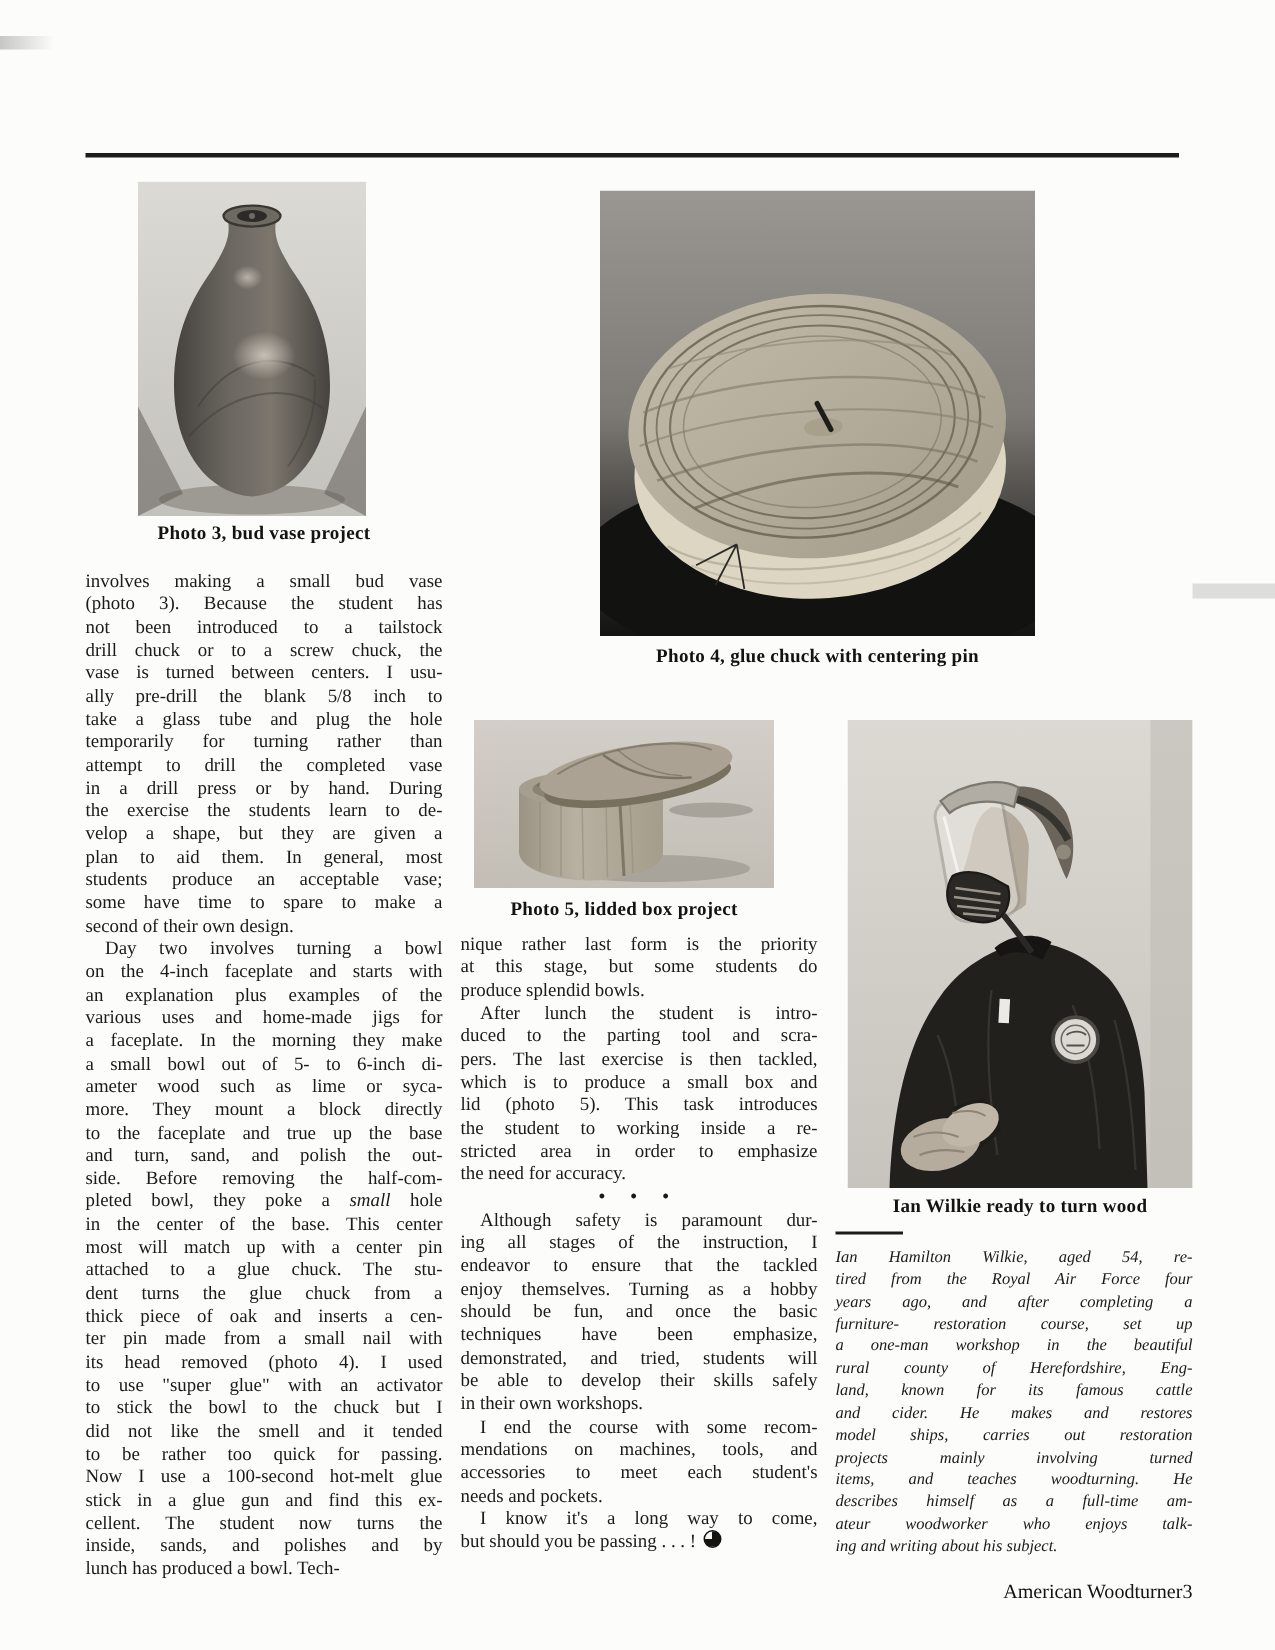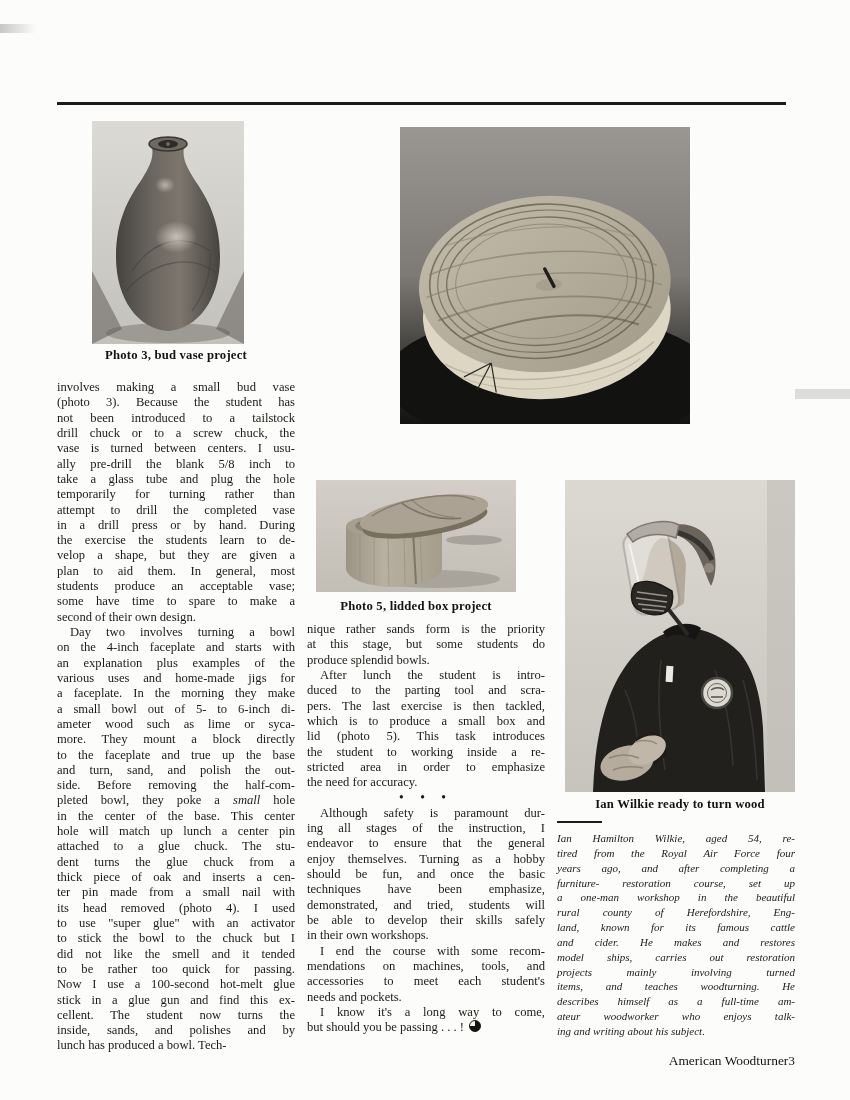--- a/index.html
+++ b/index.html
@@ -117,20 +117,21 @@
         <path d="M36,186 C100,166 195,164 250,188" stroke="#78705d" stroke-width="1.8" fill="none" opacity="0.6"></path>
         <path d="M48,112 C110,96 190,96 238,116" stroke="#8a8270" stroke-width="1.2" fill="none" opacity="0.55"></path>
         <path d="M60,206 C120,186 190,184 236,204" stroke="#57503f" stroke-width="2" fill="none" opacity="0.55"></path>
         <ellipse cx="149" cy="158" rx="13" ry="6" fill="#a79f8a" opacity="0.9"></ellipse>
         <path d="M146,142 l8,18" stroke="#1f1d1a" stroke-width="3.4" stroke-linecap="round"></path>
         <path d="M86,232 l-16,26 M86,232 l3,30 M86,232 l-28,12" stroke="#2c2a26" stroke-width="1.2" fill="none"></path>
       </g>
       <rect width="290" height="297" fill="none" stroke="#16514" opacity="0"></rect>
     </svg>
   </figure>
+  <figcaption class="abs caption" style="left:400px;top:430px;width:290px;">Photo 4, glue chuck with centering pin</figcaption>
 
   <figure class="abs fig" style="left:316px;top:480px;width:200px;height:112px;">
     <svg viewBox="0 0 200 112">
       <defs>
         <linearGradient id="p5bg" x1="0" y1="0" x2="0" y2="1">
           <stop offset="0" stop-color="#d3cfc8"></stop>
             <stop offset="1" stop-color="#c2beb6"></stop>
         </linearGradient>
         <linearGradient id="p5body" x1="0" y1="0" x2="1" y2="0">
           <stop offset="0" stop-color="#9b9383"></stop>
@@ -229,52 +230,52 @@
       <div class="line j">various uses and home-made jigs for</div>
       <div class="line j">a faceplate. In the morning they make</div>
       <div class="line j">a small bowl out of 5- to 6-inch di-</div>
       <div class="line j">ameter wood such as lime or syca-</div>
       <div class="line j">more. They mount a block directly</div>
       <div class="line j">to the faceplate and true up the base</div>
       <div class="line j">and turn, sand, and polish the out-</div>
       <div class="line j">side. Before removing the half-com-</div>
       <div class="line j">pleted bowl, they poke a <i>small</i> hole</div>
       <div class="line j">in the center of the base. This center</div>
-      <div class="line j">hole will match up lunch a center pin</div>
+      <div class="line j">most will match up with a center pin</div>
       <div class="line j">attached to a glue chuck. The stu-</div>
       <div class="line j">dent turns the glue chuck from a</div>
       <div class="line j">thick piece of oak and inserts a cen-</div>
       <div class="line j">ter pin made from a small nail with</div>
       <div class="line j">its head removed (photo 4). I used</div>
       <div class="line j">to use "super glue" with an activator</div>
       <div class="line j">to stick the bowl to the chuck but I</div>
       <div class="line j">did not like the smell and it tended</div>
       <div class="line j">to be rather too quick for passing.</div>
       <div class="line j">Now I use a 100-second hot-melt glue</div>
       <div class="line j">stick in a glue gun and find this ex-</div>
       <div class="line j">cellent. The student now turns the</div>
       <div class="line j">inside, sands, and polishes and by</div>
       <div class="line">lunch has produced a bowl. Tech-</div>
     </div>
   <div class="abs col" style="left:307px;top:622px;">
-      <div class="line j">nique rather sands form is the priority</div>
+      <div class="line j">nique rather last form is the priority</div>
       <div class="line j">at this stage, but some students do</div>
       <div class="line">produce splendid bowls.</div>
       <div class="line j ind">After lunch the student is intro-</div>
       <div class="line j">duced to the parting tool and scra-</div>
       <div class="line j">pers. The last exercise is then tackled,</div>
       <div class="line j">which is to produce a small box and</div>
       <div class="line j">lid (photo 5). This task introduces</div>
       <div class="line j">the student to working inside a re-</div>
       <div class="line j">stricted area in order to emphasize</div>
       <div class="line">the need for accuracy.</div>
       <div class="separator">• • •</div>
       <div class="line j ind">Although safety is paramount dur-</div>
       <div class="line j">ing all stages of the instruction, I</div>
-      <div class="line j">endeavor to ensure that the general</div>
+      <div class="line j">endeavor to ensure that the tackled</div>
       <div class="line j">enjoy themselves. Turning as a hobby</div>
       <div class="line j">should be fun, and once the basic</div>
       <div class="line j">techniques have been emphasize,</div>
       <div class="line j">demonstrated, and tried, students will</div>
       <div class="line j">be able to develop their skills safely</div>
       <div class="line">in their own workshops.</div>
       <div class="line j ind">I end the course with some recom-</div>
       <div class="line j">mendations on machines, tools, and</div>
       <div class="line j">accessories to meet each student's</div>
       <div class="line">needs and pockets.</div>

